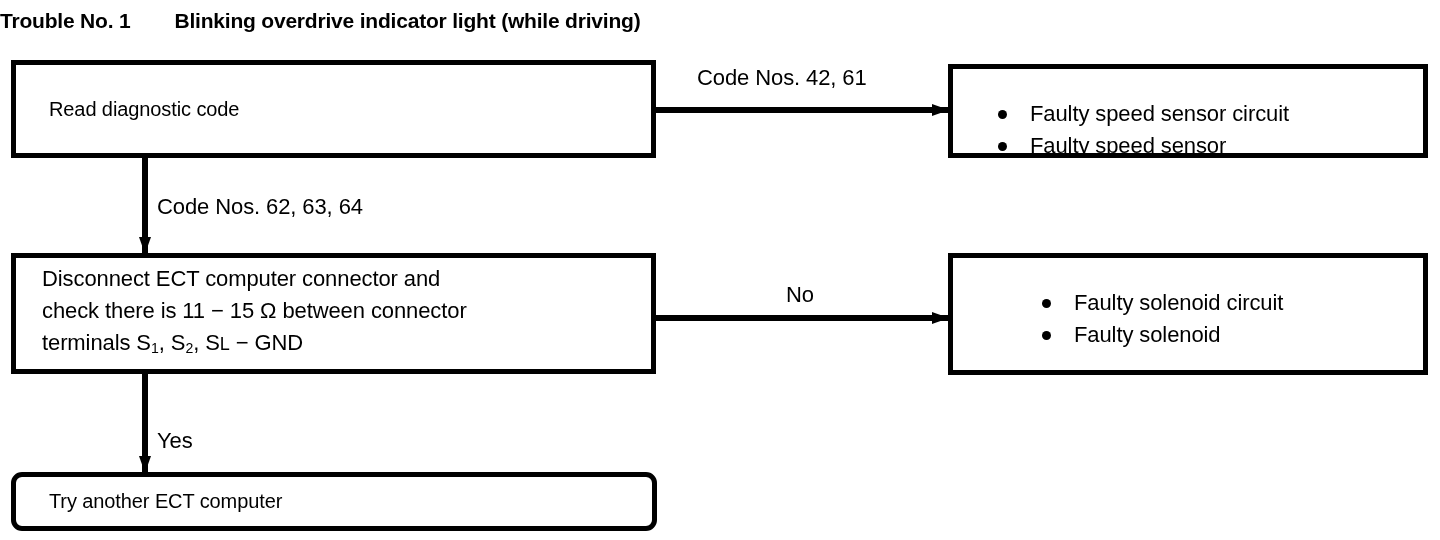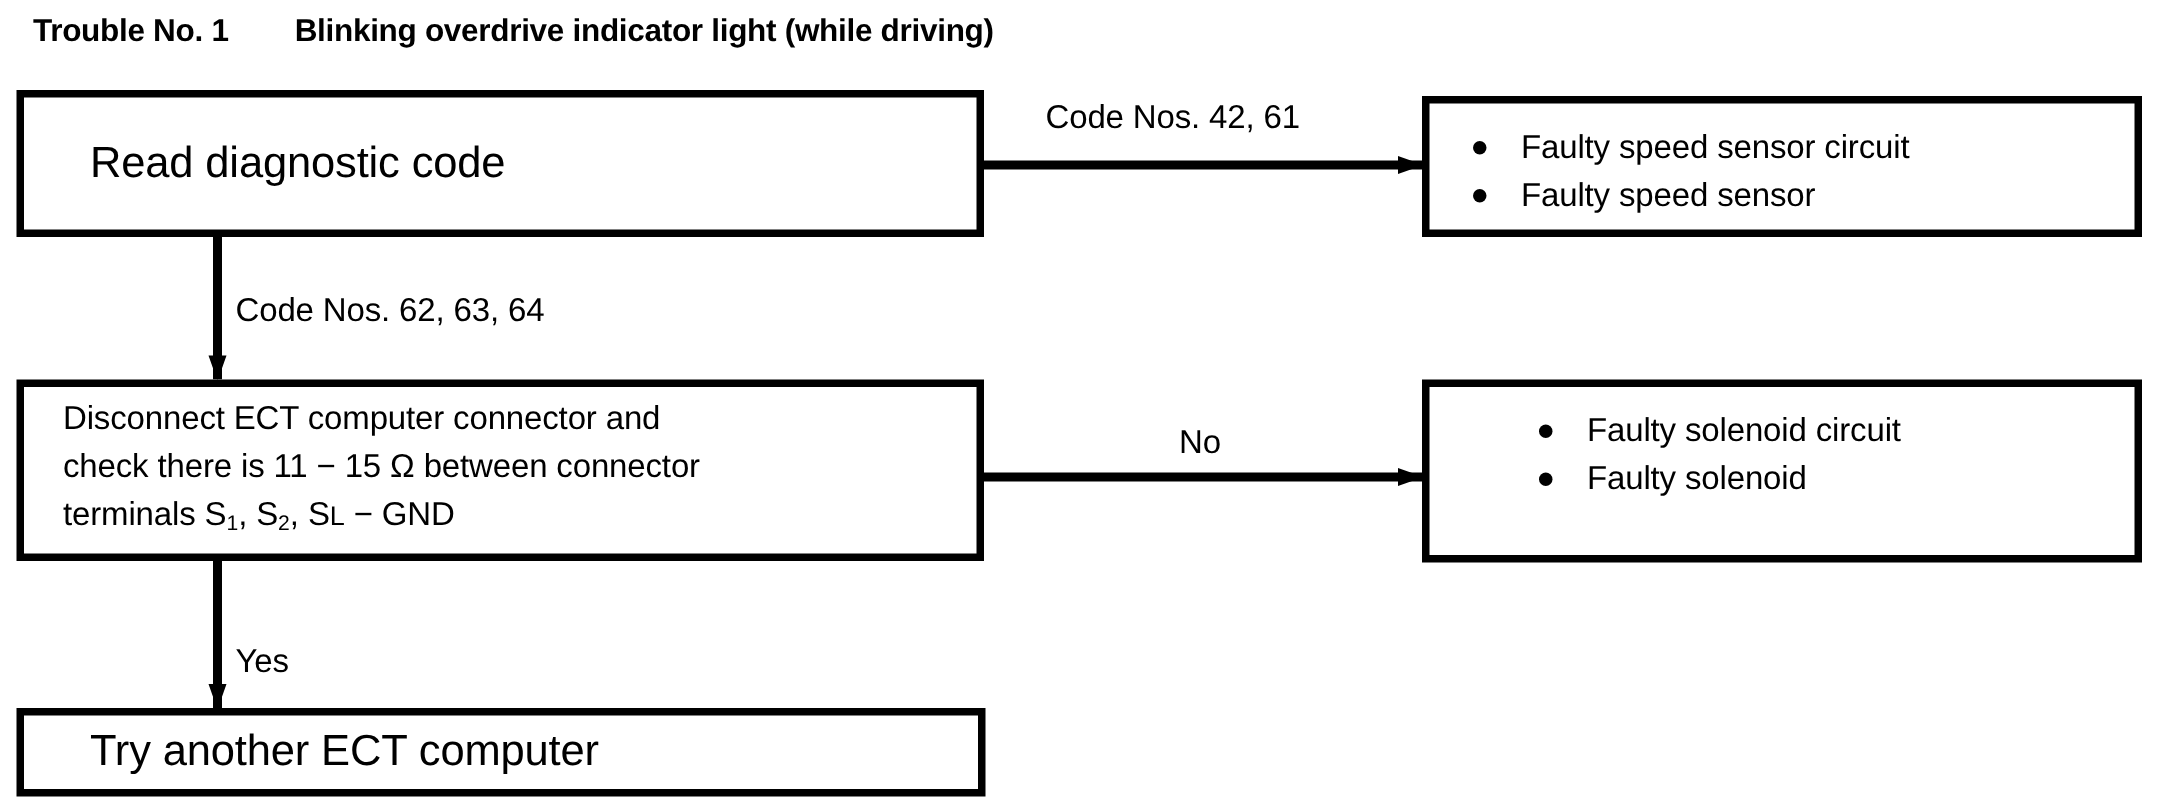--- a/index.html
+++ b/index.html
@@ -13,21 +13,21 @@
     height: 540px;
     background: #ffffff;
     font-family: "Liberation Sans", sans-serif;
     color: #000000;
     overflow: hidden;
   }
 
   
   .title-row {
     position: absolute;
-    left: 22px;
+    left: 0;
     top: 6px;
     height: 30px;
     display: flex;
     align-items: center;
     white-space: nowrap;
   }
   .title-label {
     font-size: 21px;
     font-weight: bold;
     letter-spacing: -0.2px;
@@ -43,24 +43,24 @@
   .box {
     position: absolute;
     box-sizing: border-box;
     border: 5px solid #000000;
     background: #ffffff;
     display: flex;
     flex-direction: column;
     justify-content: center;
   }
   .box-text {
-    font-size: 29px;
+    font-size: 20px;
     line-height: 31px;
     letter-spacing: -0.1px;
-    padding-left: 44px;
+    padding-left: 33px;
     padding-right: 10px;
     white-space: nowrap;
   }
   .box-lines {
     padding-left: 26px;
     padding-right: 24px;
   }
   .box-line {
     font-size: 22px;
     line-height: 32px;
@@ -68,21 +68,21 @@
     white-space: nowrap;
   }
 
   
   .bullet-box {
     justify-content: flex-start;
     padding-top: 13px;
   }
   .bullet-list {
     list-style: none;
-    margin: 0;
+    margin: 16px;
     padding: 0 10px 0 26px;
   }
   .bullet-item {
     position: relative;
     font-size: 22px;
     line-height: 32px;
     letter-spacing: -0.1px;
     padding-left: 35px;
     white-space: nowrap;
   }
@@ -206,17 +206,17 @@
         <span>Faulty solenoid</span>
       </li>
     </ul>
   </div>
 
   <div class="arrow-v" style="left:142px; top:374px; height:98px;">
     <span class="head"></span>
   </div>
   <div class="edge-label" style="left:157px; top:428px;">Yes</div>
 
-  <div class="box" style="left:11px; top:472px; width:646px; height:59px;">
+  <div class="box" style="left:11px; top:472px; width:646px; height:59px;border-radius:11px;">
     <div class="box-text">Try another ECT computer</div>
   </div>
 
 </div>
 
 </body></html>

